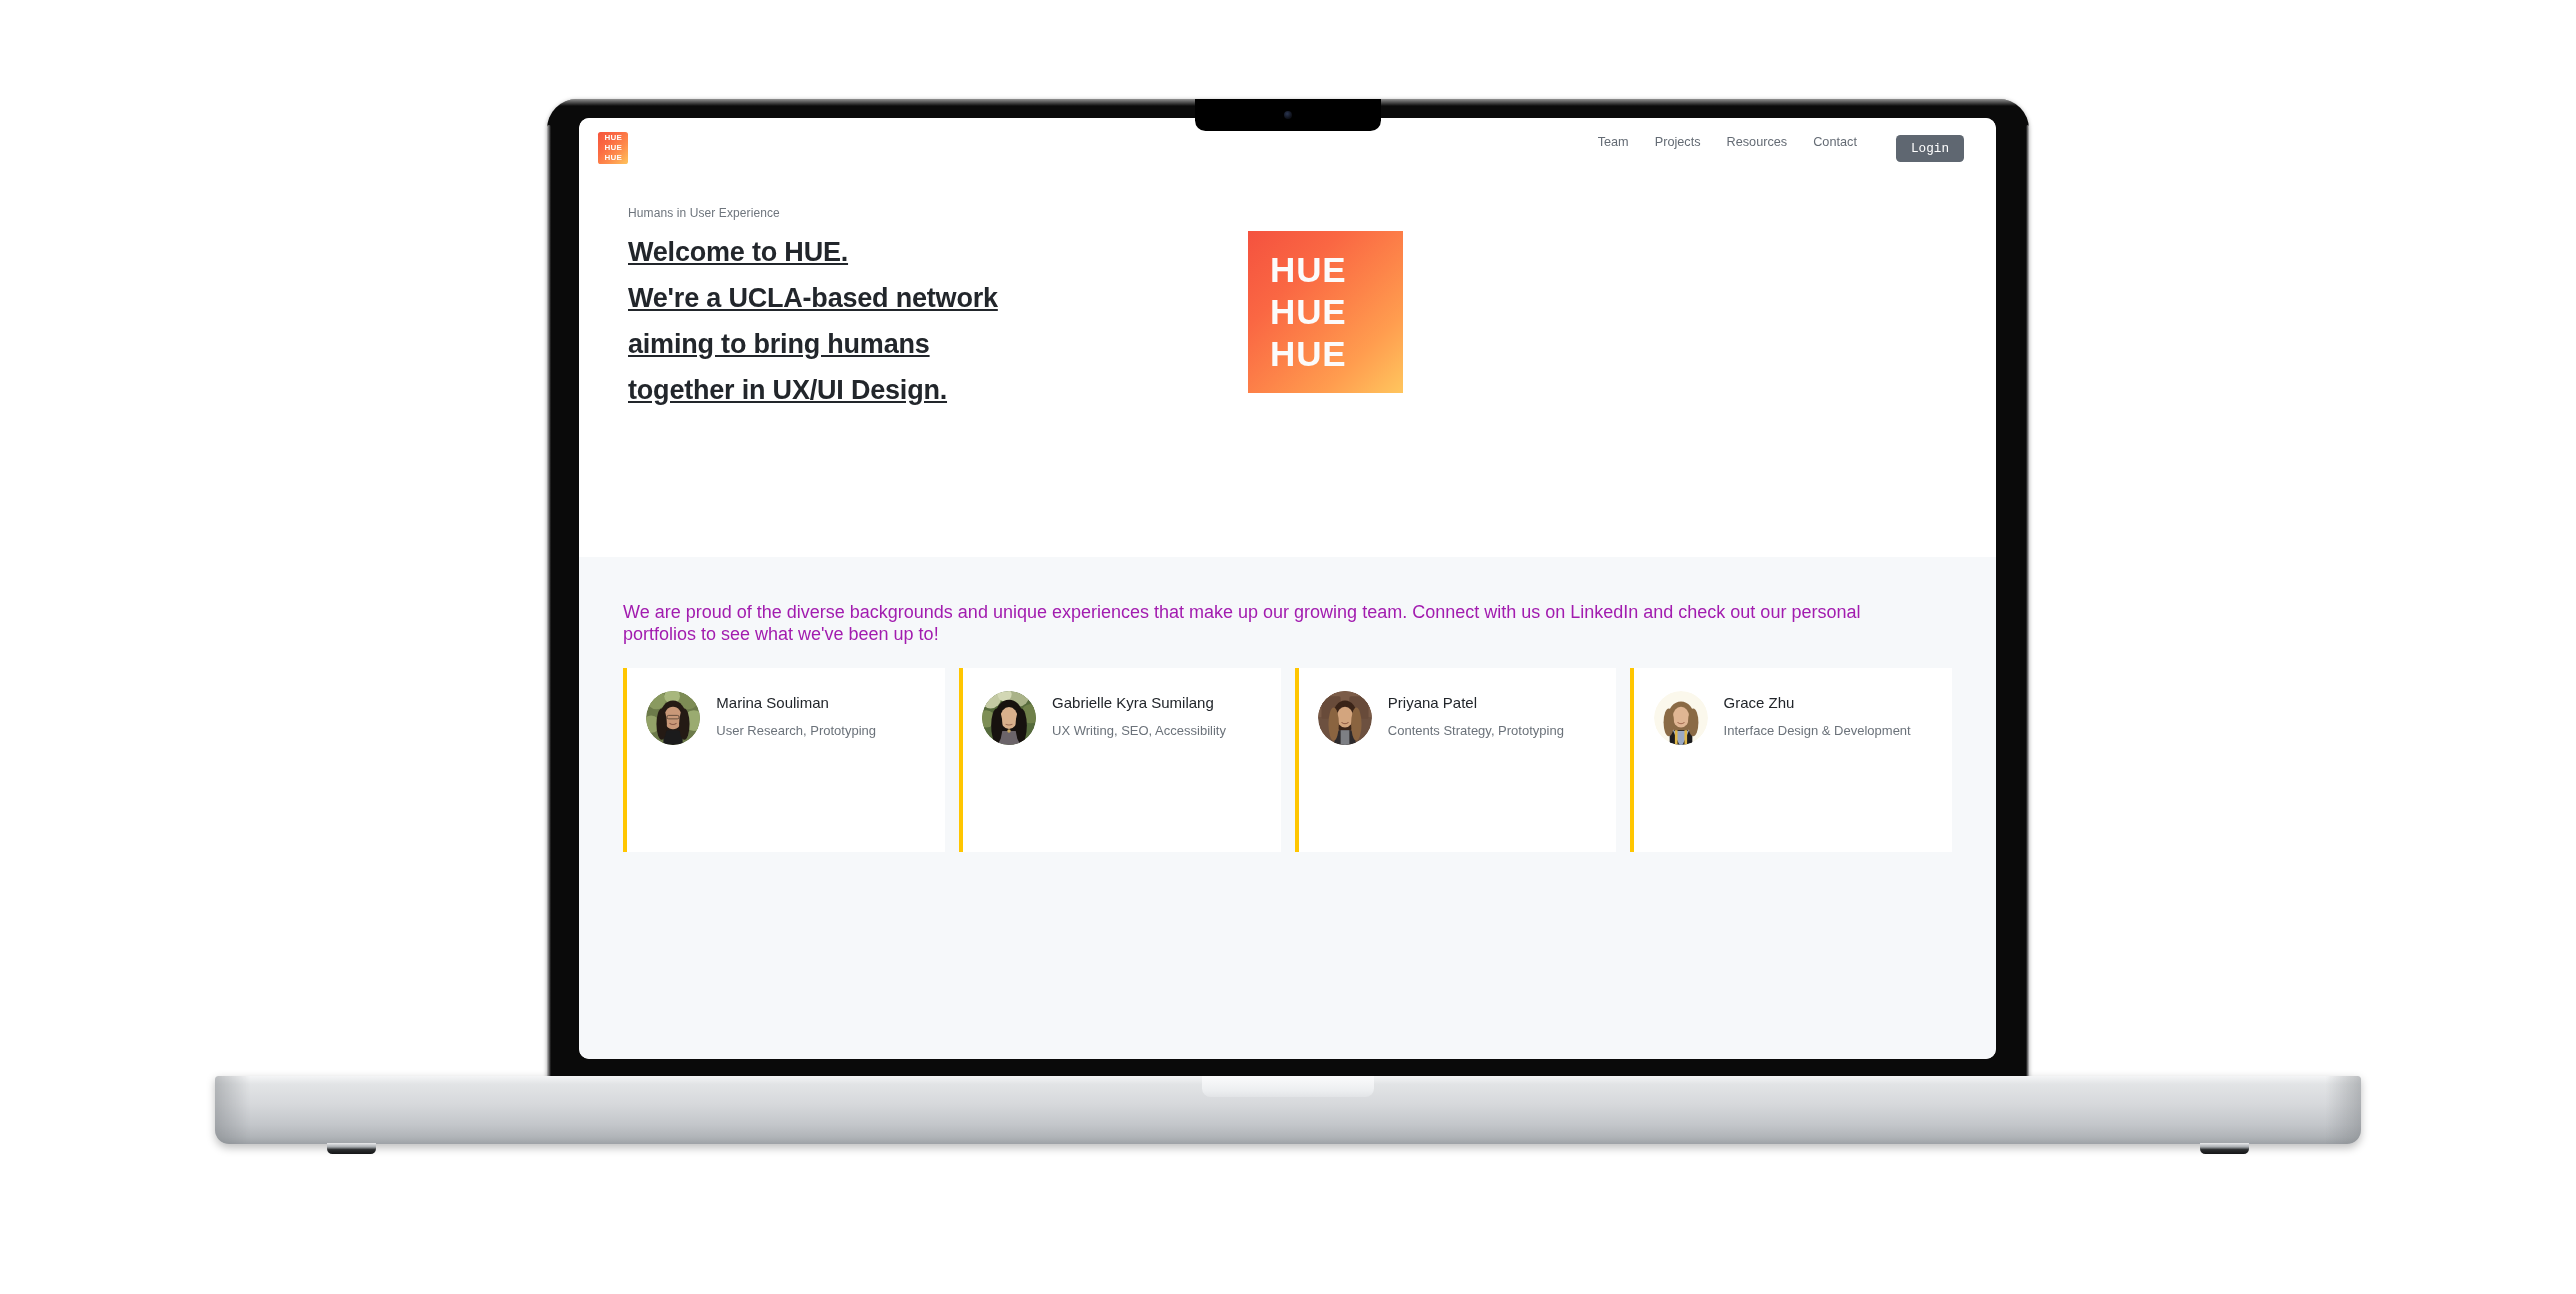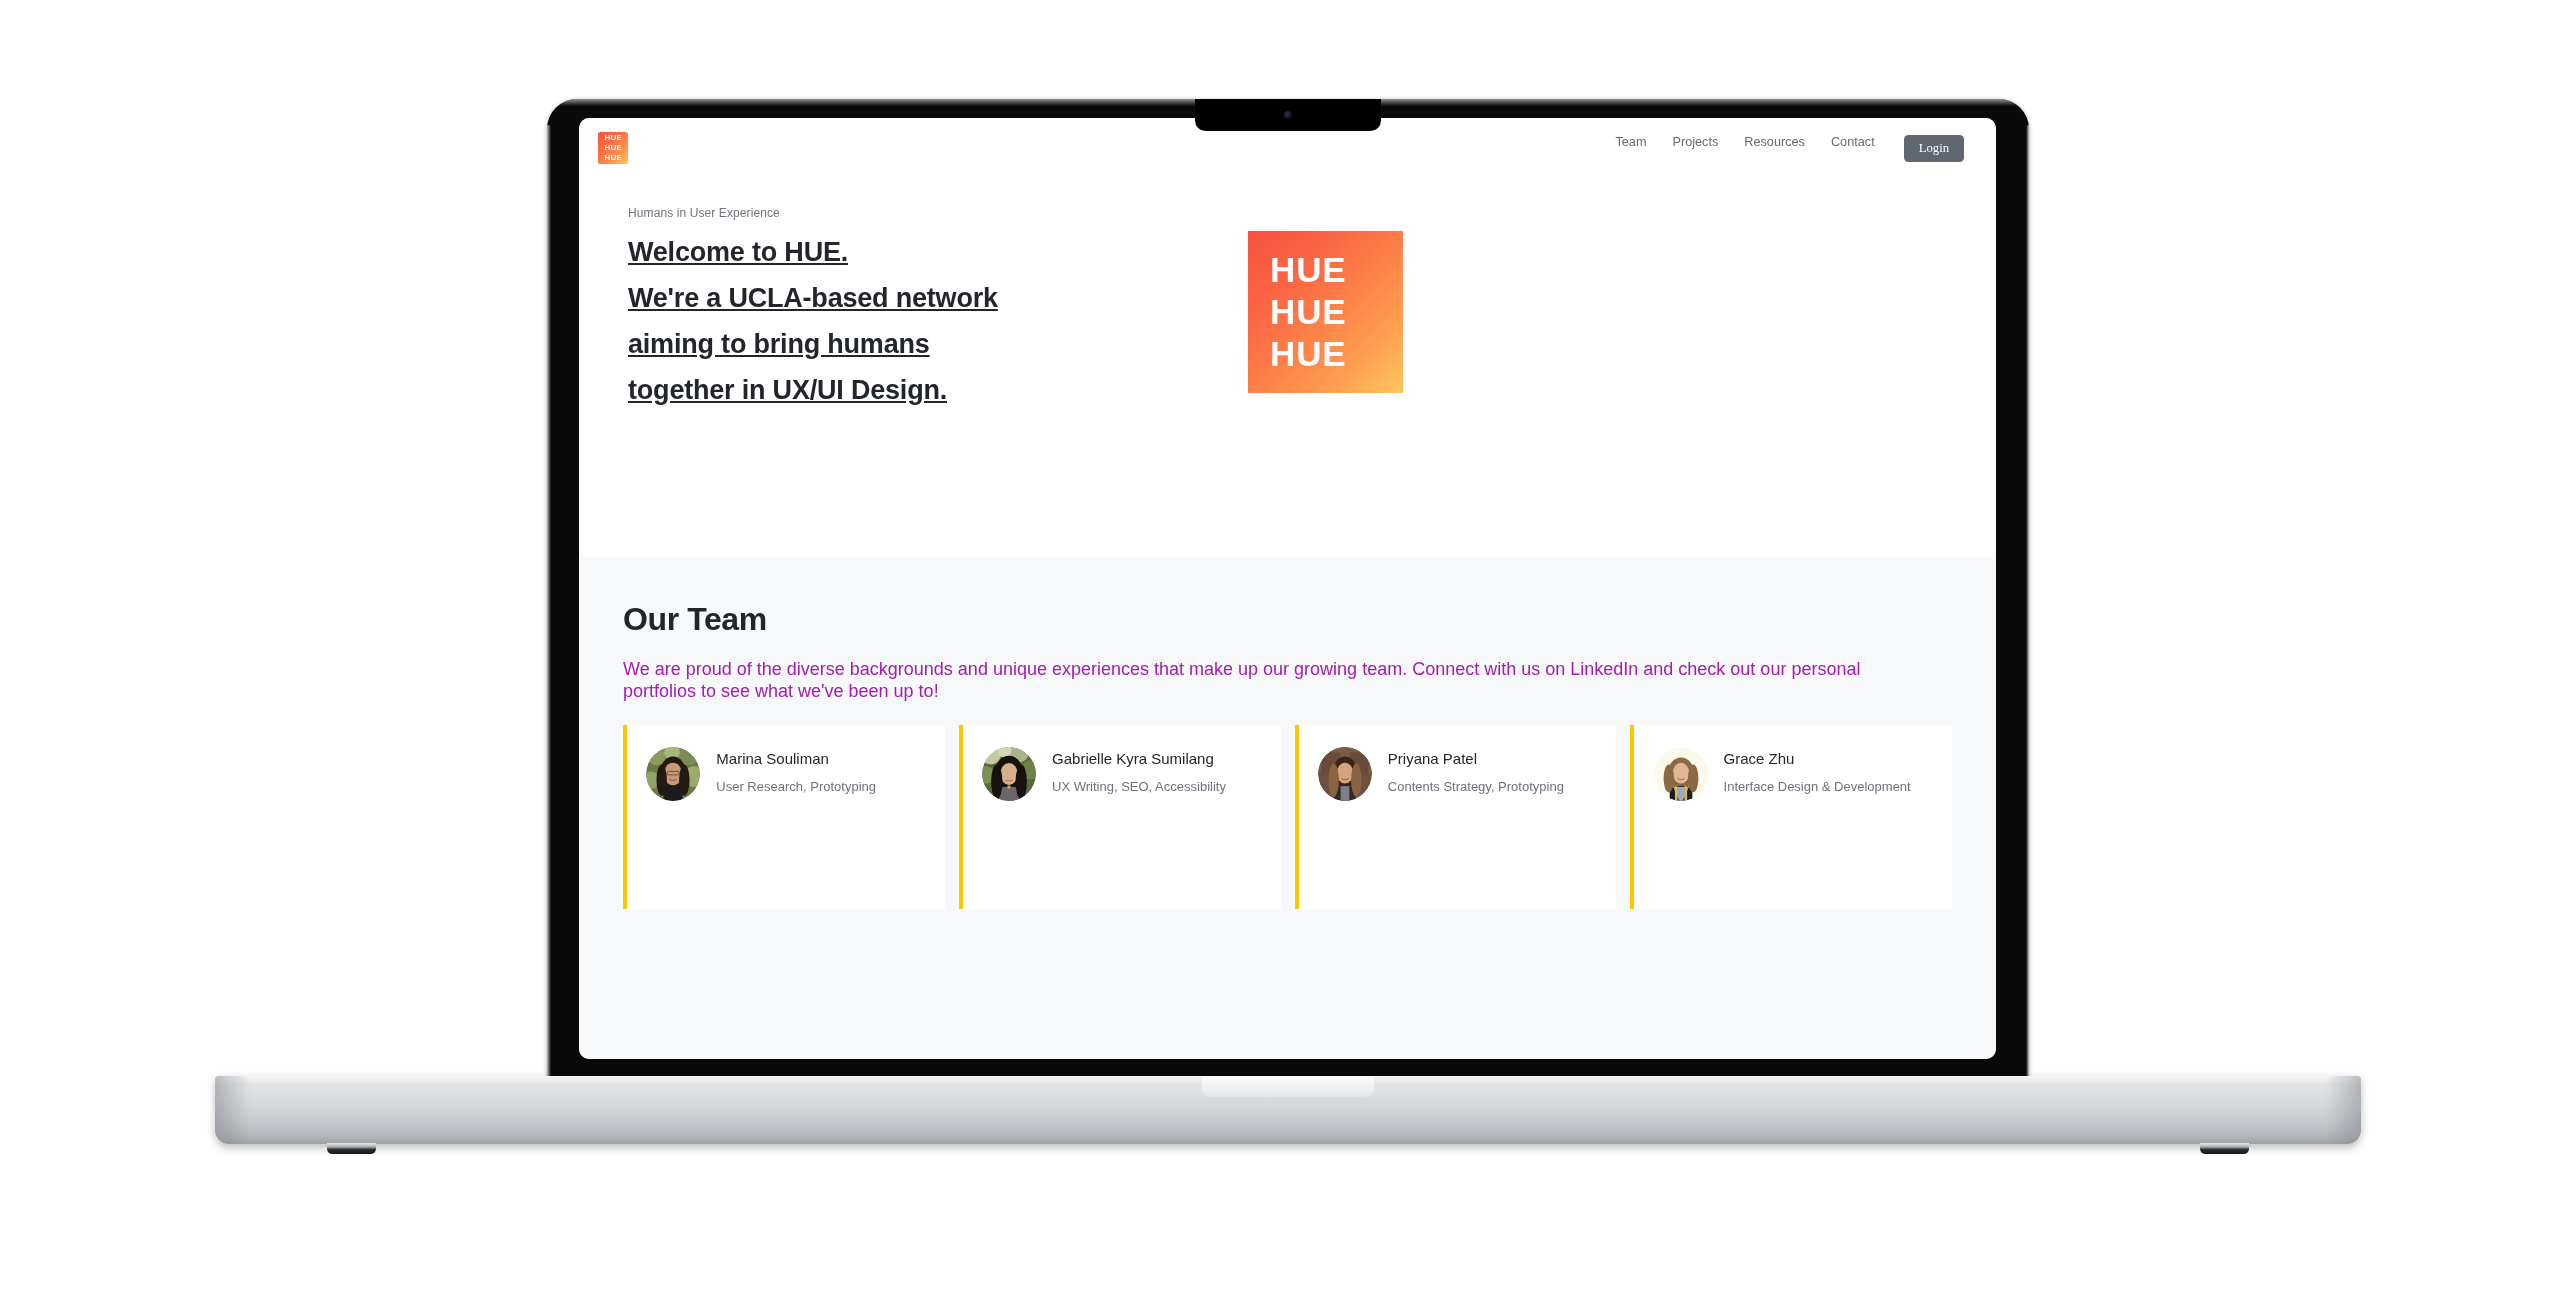--- a/index.html
+++ b/index.html
@@ -175,29 +175,29 @@
     align-items: flex-start;
     gap: 26px;
   }
   .nav-link {
     font-size: 12.7px;
     color: #646b74;
     text-decoration: none;
     white-space: nowrap;
   }
   .login-btn {
-    margin-left: 3px;
+    margin-left: 13px;
     background: #5f6771;
     color: #ffffff;
     font-size: 12.7px;
     padding: 6.1px 15px;
     border-radius: 4.4px;
     border: none;
     cursor: pointer;
-    font-family: Liberation Serif, serif;
+    font-family: Liberation Mono, monospace;
     white-space: nowrap;
   }
 
   
   .hero {
     background: #ffffff;
     padding: 28px 0 0 0;
     height: 379px;
     display: flex;
     align-items: flex-start;
@@ -349,21 +349,20 @@
               <div class="hero-art">
                 <span>HUE</span>
                 <span>HUE</span>
                 <span>HUE</span>
               </div>
             </div>
           </div>
 
           <div class="team-section">
             <div class="team-head">
-              <div class="team-title">Our Team</div>
               <div class="team-desc">We are proud of the diverse backgrounds and unique experiences that make up our growing team. Connect with us on LinkedIn and check out our personal portfolios to see what we've been up to!</div>
             </div>
 
             <div class="team-cards">
 
               <div class="team-card">
                 <div class="avatar">
                   <svg viewBox="0 0 62 62">
                     <defs>
                       <clipPath id="c1">

